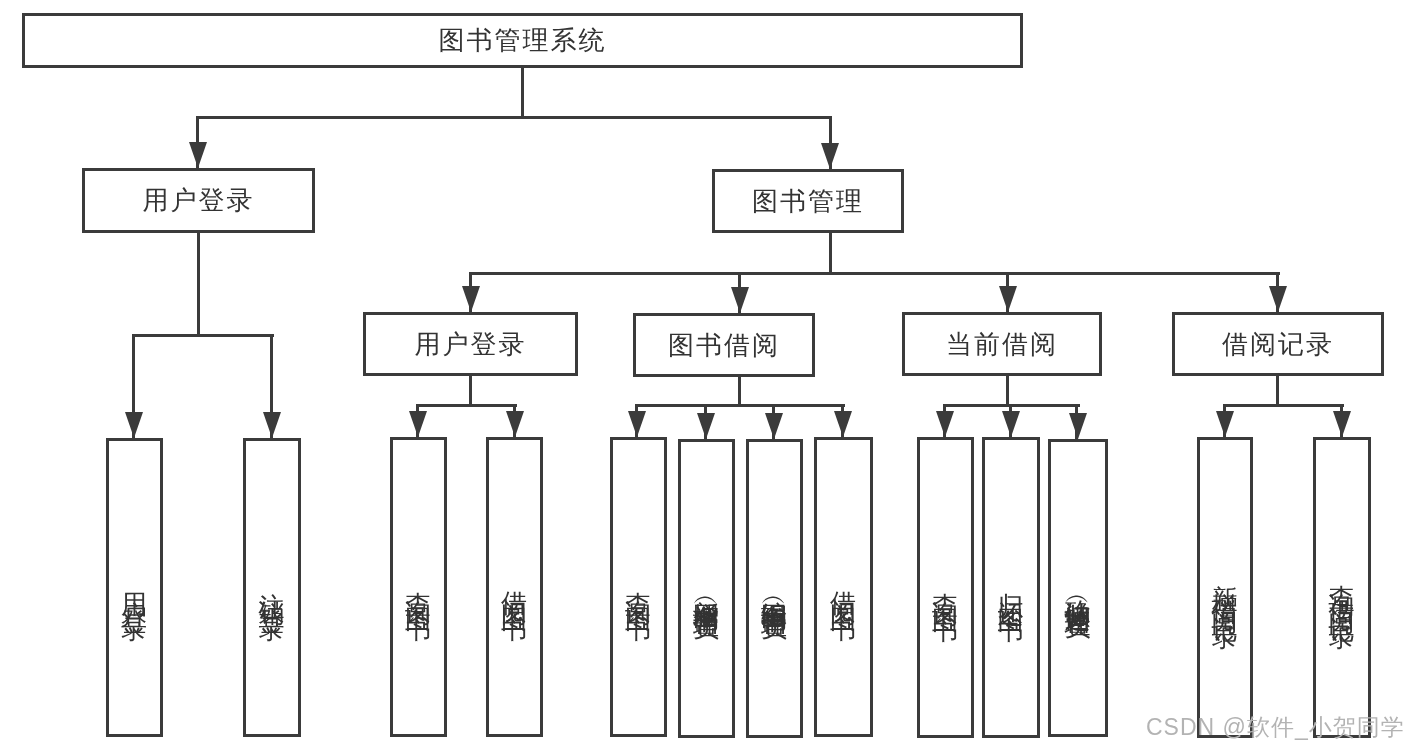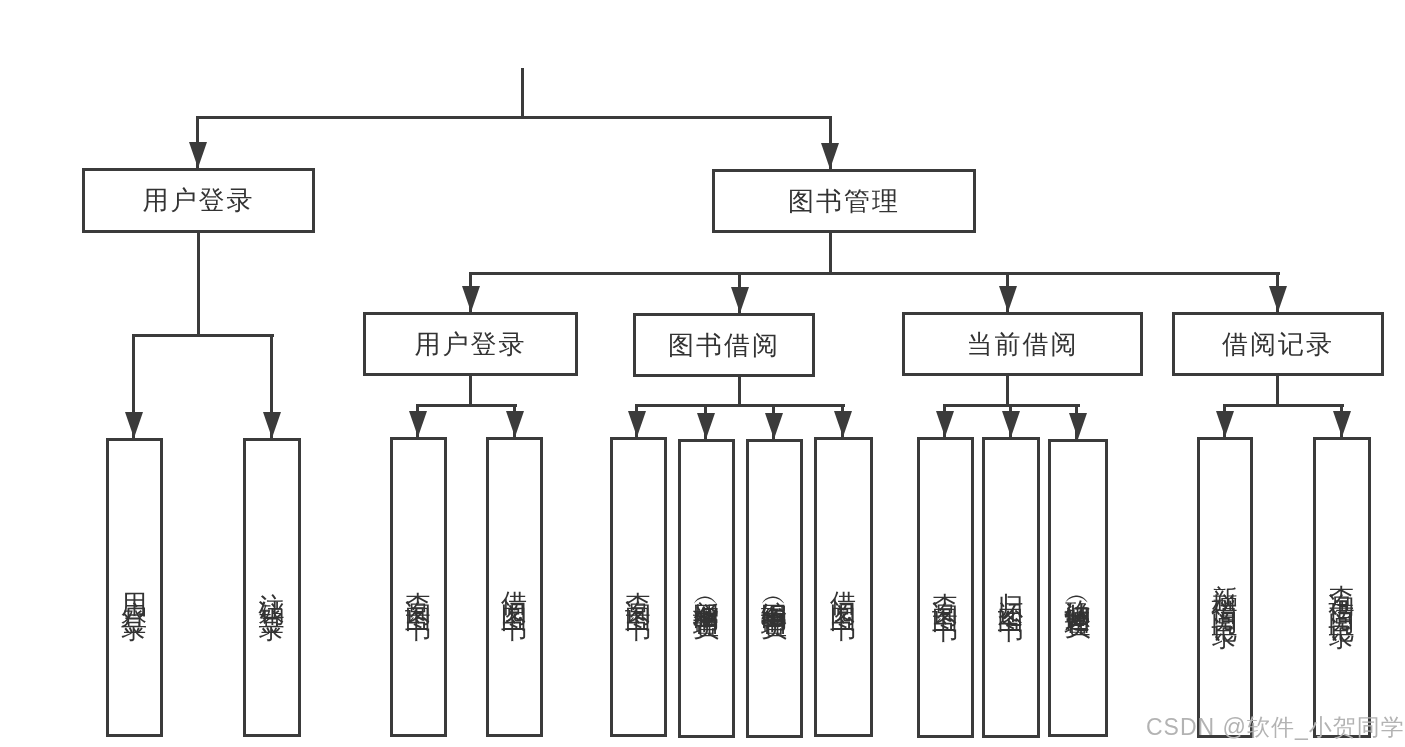--- a/index.html
+++ b/index.html
@@ -37,35 +37,38 @@
     position:absolute;left:1146px;top:712px;width:248px;
     text-align:right;font-size:23px;letter-spacing:1px;
     color:var(--watermark);white-space:nowrap;
   }
 </style>
 </head>
 <body>
 
 <div class="canvas">
 
+  <div class="box h" style="left:22px;top:13px;width:1001px;height:55px">
+    <span class="lbl">图书管理系统</span>
+  </div>
 
   <div class="box h" style="left:82px;top:168px;width:233px;height:65px">
     <span class="lbl">用户登录</span>
   </div>
-  <div class="box h" style="left:712px;top:169px;width:264px;height:64px">
+  <div class="box h" style="left:712px;top:169px;width:192px;height:64px">
     <span class="lbl">图书管理</span>
   </div>
 
   <div class="box h" style="left:363px;top:312px;width:215px;height:64px">
     <span class="lbl">用户登录</span>
   </div>
   <div class="box h" style="left:633px;top:313px;width:182px;height:64px">
     <span class="lbl">图书借阅</span>
   </div>
-  <div class="box h" style="left:902px;top:312px;width:241px;height:64px">
+  <div class="box h" style="left:902px;top:312px;width:200px;height:64px">
     <span class="lbl">当前借阅</span>
   </div>
   <div class="box h" style="left:1172px;top:312px;width:212px;height:64px">
     <span class="lbl">借阅记录</span>
   </div>
 
   <div class="box v" style="left:106px;top:438px;width:57px;height:299px">
     <span class="lbl">用户登录</span>
   </div>
   <div class="box v" style="left:243px;top:438px;width:58px;height:299px">

